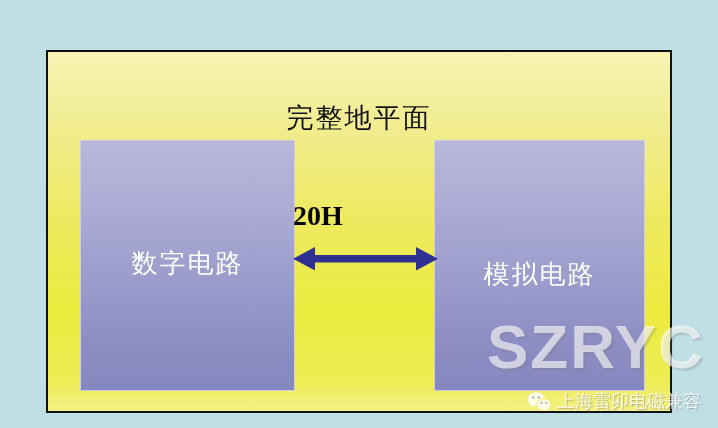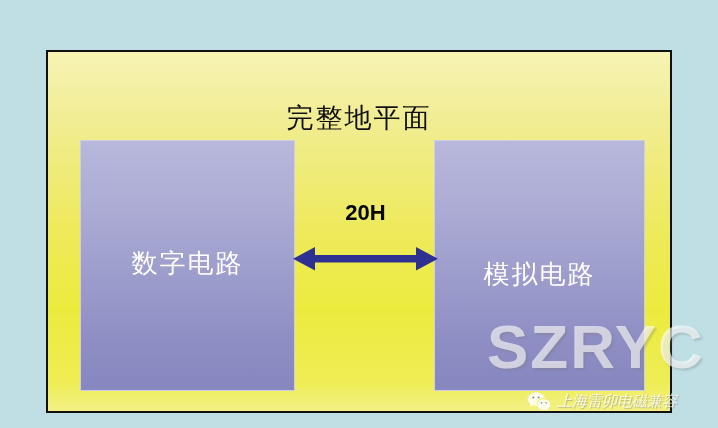--- a/index.html
+++ b/index.html
@@ -95,24 +95,24 @@
     left: 245px;
     top: 150px;
     width: 145px;
     height: 80px;
   }
   #gap-label {
     position: absolute;
     left: 0;
     top: 0;
     width: 100%;
-    text-align: center;
-    font-family: Liberation Sans, sans-serif;
+    text-align: left;
+    font-family: Liberation Serif, serif;
     font-weight: bold;
-    font-size: 22px;
+    font-size: 28px;
     line-height: 1;
     color: #060606;
     letter-spacing: 0px;
   }
   #gap-arrow {
     position: absolute;
     left: 0;
     top: 40px;
     width: 145px;
     height: 34px;
@@ -143,26 +143,25 @@
     gap: 6px;
     pointer-events: none;
   }
   #wechat-icon {
     width: 24px;
     height: 21px;
     flex: 0 0 auto;
   }
   #watermark-account-name {
     font-family: "DejaVu Sans", sans-serif;
-    font-size: 15px;
+    font-size: 18px;
     line-height: 1;
     color: rgba(255,255,255,0.80);
     text-shadow: 1px 1px 1px rgba(110,110,110,0.45);
     white-space: nowrap;
-    font-style: italic;
   }
 </style>
 </head>
 <body>
 
 <div id="canvas">
 
   <div id="ground-plane">
 
     <div id="ground-plane-title">完整地平面</div>

